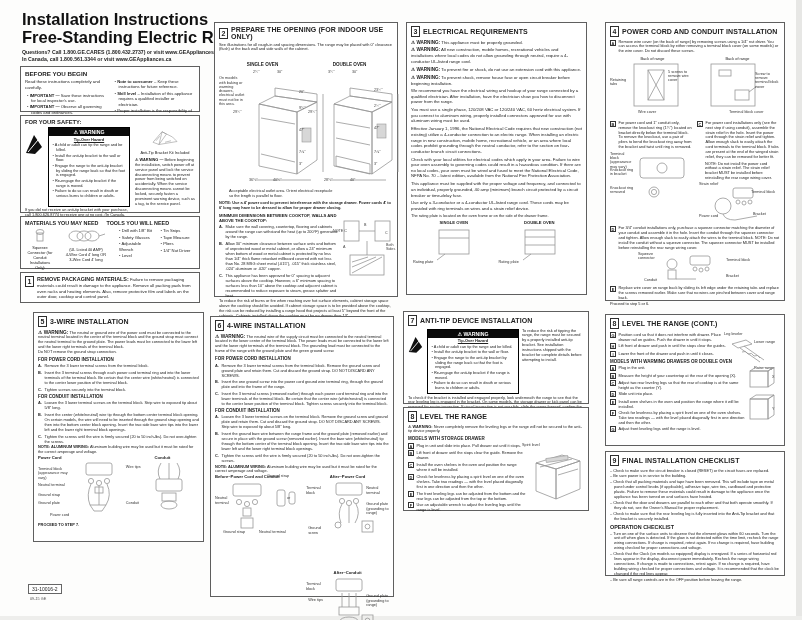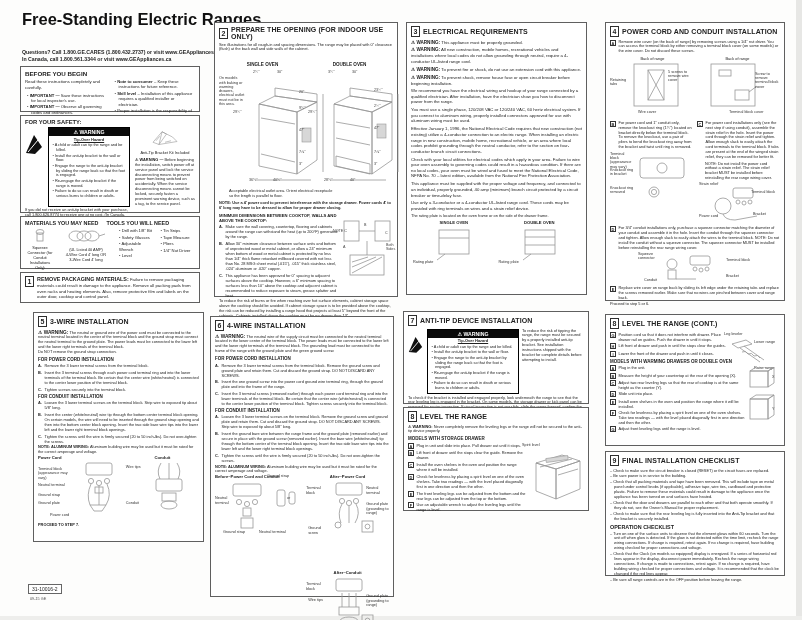--- a/index.html
+++ b/index.html
@@ -47,20 +47,21 @@
   .pn{position:absolute;left:28px;top:584px;border:1px solid #666;font-size:5px;padding:1px 3px;background:#fff;}
   .pc{position:absolute;left:30px;top:597px;font-size:3.8px;color:#555;}
 </style>
 </head>
 <body>
 
 <div class="edge-r"></div>
 <div class="edge-b"></div>
 
 <div class="title">
+  <div>Installation Instructions</div>
   <div>Free-Standing Electric Ranges</div>
 </div>
 <div class="quest">
   <div>Questions? Call 1.800.GE.CARES (1.800.432.2737) or visit www.GEAppliances.com</div>
   <div>In Canada, call 1.800.561.3344 or visit www.GEAppliances.ca</div>
 </div>
 
 <div class="box" style="left:20px;top:66px;width:180px;height:46px;">
   <div class="t2">BEFORE YOU BEGIN</div>
   <div class="cols">

